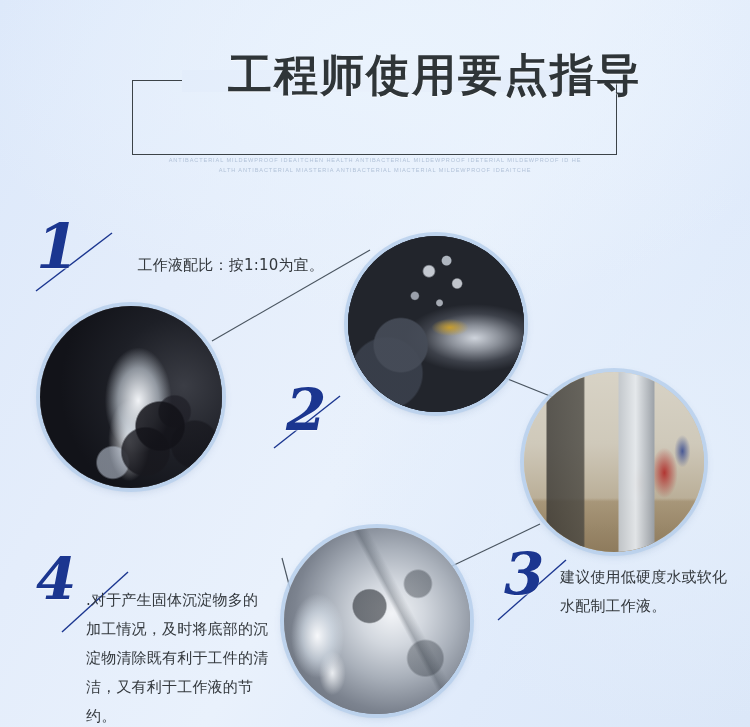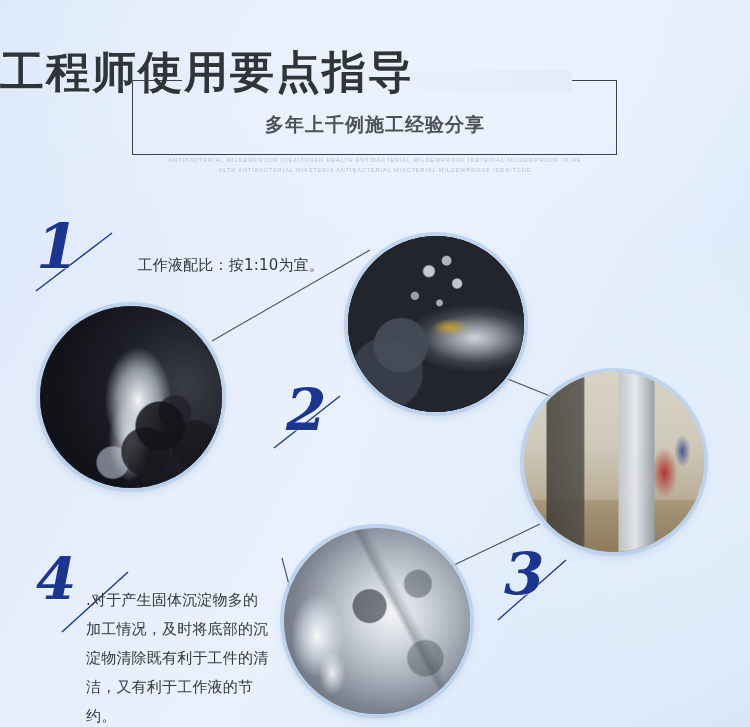--- a/index.html
+++ b/index.html
@@ -41,26 +41,26 @@
     top: 70px;
     width: 390px;
     height: 22px;
     background: linear-gradient(100deg,#e3edfb 0%,#e9f1fc 50%,#e2ecfa 100%);
   }
   .main-title {
     position: absolute;
     left: 0;
     top: 52px;
     width: 642px;
-    text-align: left;
+    text-align: right;
     font-size: 44px;
     font-weight: bold;
     letter-spacing: 2px;
     color: #2f3538;
-    font-family: Liberation Mono, monospace;
+    font-family: Liberation Sans, sans-serif;
     text-shadow: 0 1px 0 rgba(255,255,255,0.6);
     line-height: 1.05;
     white-space: nowrap;
   }
   .sub-title {
     position: absolute;
     left: 0;
     top: 112px;
     width: 750px;
     text-align: center;
@@ -213,21 +213,20 @@
 </head>
 <body>
 
 <div id="page">
 
   <div class="title-frame"></div>
   <div class="title-frame-mask"></div>
 
   <div class="main-title">工程师使用要点指导</div>
 
-  <div class="sub-title">多年上千例施工经验分享</div>
 
   <div class="en-strap">
     <div>ANTIBACTERIAL MILDEWPROOF IDEAITCHEN HEALTH ANTIBACTERIAL MILDEWPROOF IDETERIAL MILDEWPROOF ID HE</div>
     <div>ALTH ANTIBACTERIAL MIASTERIA ANTIBACTERIAL MIACTERIAL MILDEWPROOF IDEAITCHE</div>
   </div>
 
   <svg class="lines" viewBox="0 0 750 727" width="750" height="727">
     <g stroke="#4a5560" stroke-width="1.15" fill="none">
 
       <line x1="36" y1="291" x2="112" y2="233" stroke="#1b3690" stroke-width="1.4"></line>
@@ -266,17 +265,18 @@
     <div class="inner"></div>
     <div class="chips"></div>
   </div>
 
   <div class="num" id="num-1">1</div>
   <div class="item-text" id="text-1">工作液配比：按1:10为宜。</div>
 
   <div class="num" id="num-2">2</div>
 
   <div class="num" id="num-3">3</div>
+  <div class="item-text" id="text-3">建议使用低硬度水或软化水配制工作液。</div>
 
   <div class="num" id="num-4">4</div>
   <div class="item-text" id="text-4">.对于产生固体沉淀物多的加工情况，及时将底部的沉淀物清除既有利于工件的清洁，又有利于工作液的节约。</div>
 
 </div>
 
 </body></html>

